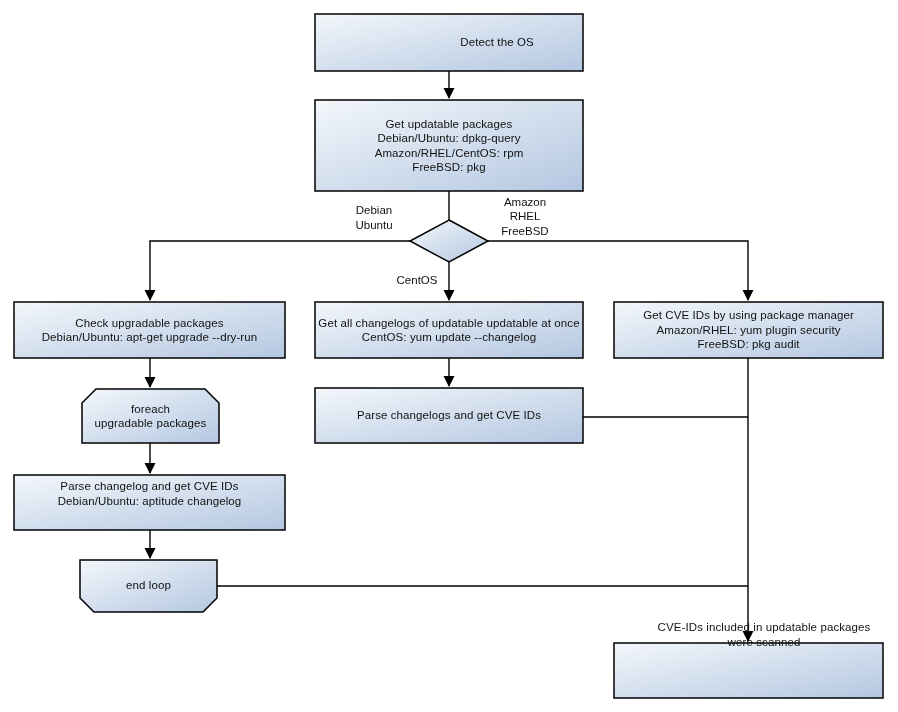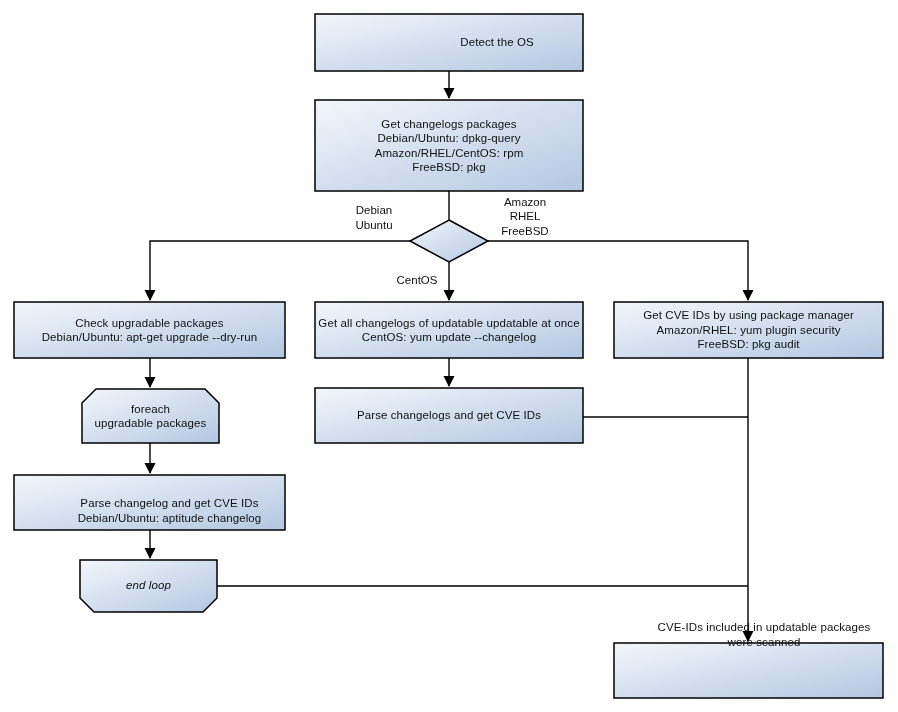--- a/index.html
+++ b/index.html
@@ -96,35 +96,35 @@
     <rect class="shape" x="14" y="475" width="271" height="55"></rect>
     <polygon class="shape" points="80,560 217,560 217,598 203,612 94,612 80,598"></polygon>
     <rect class="shape" x="315" y="302" width="268" height="56"></rect>
     <rect class="shape" x="315" y="388" width="268" height="55"></rect>
     <rect class="shape" x="614" y="302" width="269" height="56"></rect>
     <rect class="shape" x="614" y="643" width="269" height="55"></rect>
   </svg>
 
   <div class="node-label" style="left:315px; top:14px;  width:268px; height:57px;margin-left:48px;">Detect the OS</div>
 
-  <div class="node-label" style="left:315px; top:100px; width:268px; height:91px;">Get changelogs packages
+  <div class="node-label" style="left:315px; top:100px; width:268px; height:91px;">Get updatable packages
 Debian/Ubuntu: dpkg-query
 Amazon/RHEL/CentOS: rpm
 FreeBSD: pkg</div>
 
   <div class="node-label" style="left:14px;  top:302px; width:271px; height:56px;">Check upgradable packages
 Debian/Ubuntu: apt-get upgrade --dry-run</div>
 
   <div class="node-label" style="left:82px;  top:389px; width:137px; height:54px;">foreach
 upgradable  packages</div>
 
-  <div class="node-label" style="left:14px;  top:483px; width:271px; height:55px;padding-left:20px;">Parse changelog and get  CVE IDs
+  <div class="node-label" style="left:14px;  top:466px; width:271px; height:55px;">Parse changelog and get  CVE IDs
 Debian/Ubuntu: aptitude changelog</div>
 
-  <div class="node-label" style="left:80px;  top:558px; width:137px; height:54px;font-style:italic;">end loop</div>
+  <div class="node-label" style="left:80px;  top:558px; width:137px; height:54px;">end loop</div>
 
   <div class="node-label" style="left:315px; top:302px; width:268px; height:56px;">Get all changelogs of updatable updatable at once
 CentOS: yum update --changelog</div>
 
   <div class="node-label" style="left:315px; top:388px; width:268px; height:55px;border-radius:12px;">Parse changelogs and get CVE IDs</div>
 
   <div class="node-label" style="left:614px; top:302px; width:269px; height:56px;">Get CVE IDs by using package manager
 Amazon/RHEL: yum plugin security
 FreeBSD: pkg audit</div>
 

